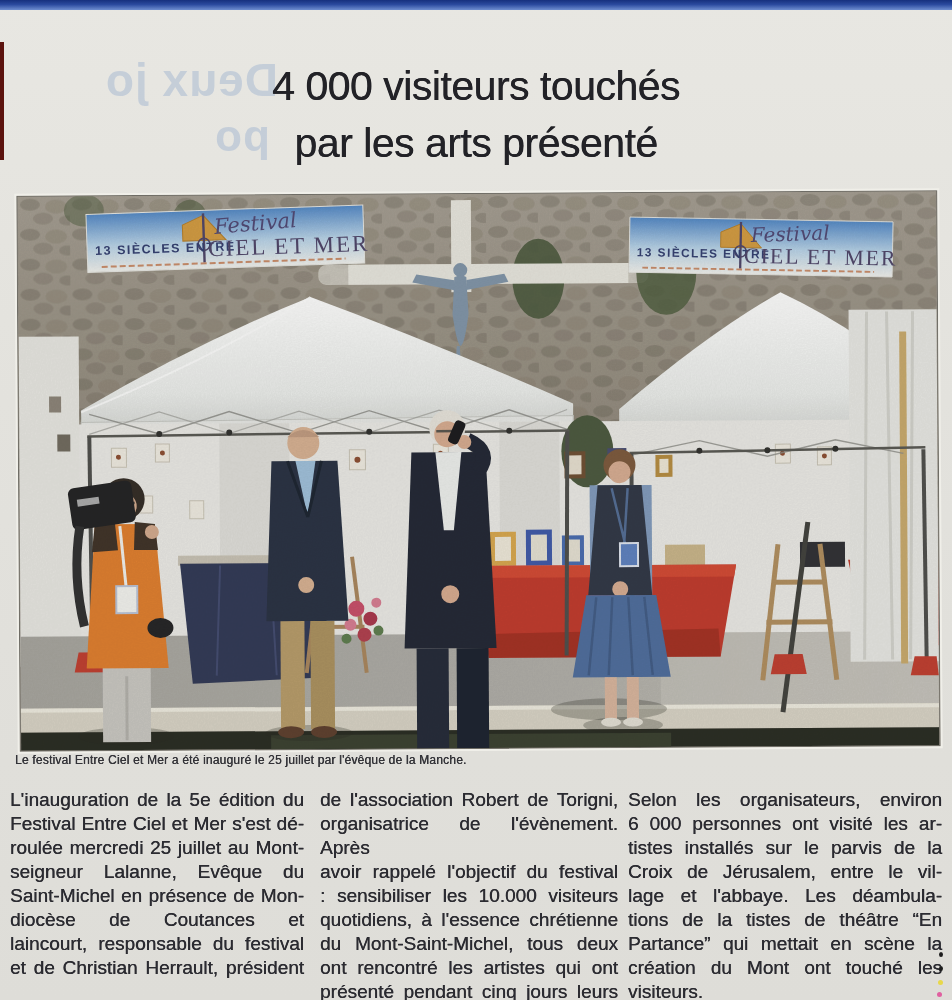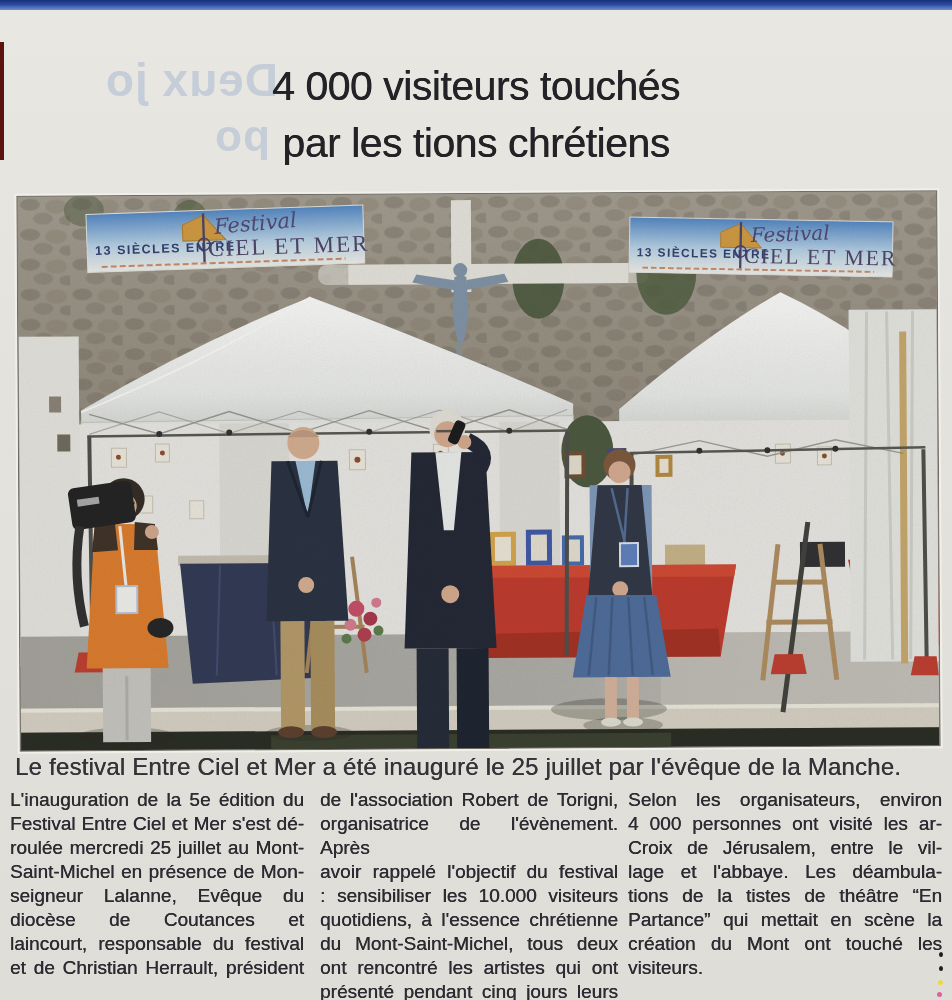--- a/index.html
+++ b/index.html
@@ -14,21 +14,21 @@
         transform:scaleX(-1);color:#8fa8cc;opacity:.38;font-weight:bold;
         font-size:46px;line-height:56px;letter-spacing:1px;}
   .bleed .l2{margin-left:8px;font-size:44px;}
   .headline{position:absolute;left:0;right:0;top:58px;text-align:center;
         color:#222227;font-size:41px;line-height:57px;letter-spacing:-0.5px;
         text-shadow:0.4px 0 0 #222227;}
   .photo-frame{position:absolute;left:18px;top:193px;width:919px;height:554px;
         border:1px solid #6e6c65;outline:2px solid #f0efe9;
         transform:rotate(-0.35deg);background:#9b958b;}
   .caption{position:absolute;left:15px;top:753px;width:920px;color:#333338;
-        font-size:24px;letter-spacing:.2px;text-shadow:0.3px 0 0 #333338;}
+        font-size:12px;letter-spacing:.2px;text-shadow:0.3px 0 0 #333338;}
   .cols{position:absolute;top:788px;left:0;width:952px;color:#2b2b31;
         font-size:19px;line-height:24px;text-shadow:0.3px 0 0 #2b2b31;}
   .col{position:absolute;top:0;}
   .col1{left:10px;width:294px;}
   .col2{left:320px;width:298px;}
   .col3{left:628px;width:314px;}
   .tline{text-align:justify;text-align-last:justify;white-space:normal;}
   .tline-last{text-align-last:left;}
   .it{}
   .regdot{position:absolute;border-radius:50%;}
@@ -49,21 +49,21 @@
   <div class="top-rule"></div>
   <div class="left-strip"></div>
 
   <div class="bleed">
     <div class="l1">Deux jo</div>
     <div class="l2">po</div>
   </div>
 
   <div class="headline">
     <div>4 000 visiteurs touchés</div>
-    <div>par les tions chrétiens</div>
+    <div>par les arts présenté</div>
   </div>
 
   <div class="photo-frame">
   <svg width="919" height="554" viewBox="0 0 918 554">
     <defs>
       <linearGradient id="wallG" x1="0" y1="0" x2="0" y2="1">
         <stop offset="0" stop-color="#a39c90"></stop>
             <stop offset="0.6" stop-color="#948c7f"></stop>
             <stop offset="1" stop-color="#857e72"></stop>
       </linearGradient>
@@ -356,39 +356,40 @@
   </svg>
   </div>
 
   <div class="caption">Le festival Entre Ciel et Mer a été inauguré le 25 juillet par l'évêque de la Manche.</div>
 
   <div class="cols">
     <div class="col col1">
         <div class="tline"><span>L'inauguration de la 5e édition du</span></div>
         <div class="tline"><span>Festival Entre Ciel et Mer s'est dé-</span></div>
         <div class="tline"><span>roulée mercredi 25 juillet au Mont-</span></div>
+        <div class="tline"><span>seigneur Lalanne, Evêque du</span></div>
         <div class="tline"><span>Saint-Michel en présence de Mon-</span></div>
-        <div class="tline"><span>seigneur Lalanne, Evêque du</span></div>
         <div class="tline"><span>diocèse de Coutances et</span></div>
         <div class="tline"><span>laincourt, responsable du festival</span></div>
         <div class="tline"><span>et de Christian Herrault, président</span></div>
       </div>
     <div class="col col2">
         <div class="tline"><span>de l'association Robert de Torigni,</span></div>
         <div class="tline"><span>organisatrice de l'évènement. Après</span></div>
         <div class="tline"><span>avoir rappelé l'objectif du festival</span></div>
         <div class="tline"><span>: sensibiliser les 10.000 visiteurs</span></div>
         <div class="tline"><span>quotidiens, à l'essence chrétienne</span></div>
         <div class="tline"><span>du Mont-Saint-Michel, tous deux</span></div>
         <div class="tline"><span>ont rencontré les artistes qui ont</span></div>
         <div class="tline"><span>présenté pendant cinq jours leurs</span></div>
       </div>
     <div class="col col3">
         <div class="tline"><span>Selon les organisateurs, environ</span></div>
-        <div class="tline"><span>4 000 personnes ont visité les ar-</span></div>
+        <div class="tline"><span>6 000 personnes ont visité les ar-</span></div>
+        <div class="tline"><span>tistes installés sur le parvis de la</span></div>
         <div class="tline"><span>Croix de Jérusalem, entre le vil-</span></div>
         <div class="tline"><span>lage et l'abbaye. Les déambula-</span></div>
         <div class="tline"><span>tions de la tistes de théâtre “</span><span class="it">En</span></div>
         <div class="tline"><span class="it">Partance</span><span>” qui mettait en scène la</span></div>
         <div class="tline"><span>création du Mont ont touché les</span></div>
         <div class="tline tline-last"><span>visiteurs.</span></div>
       </div>
   </div>
 
   <div class="regdot d1"></div>

